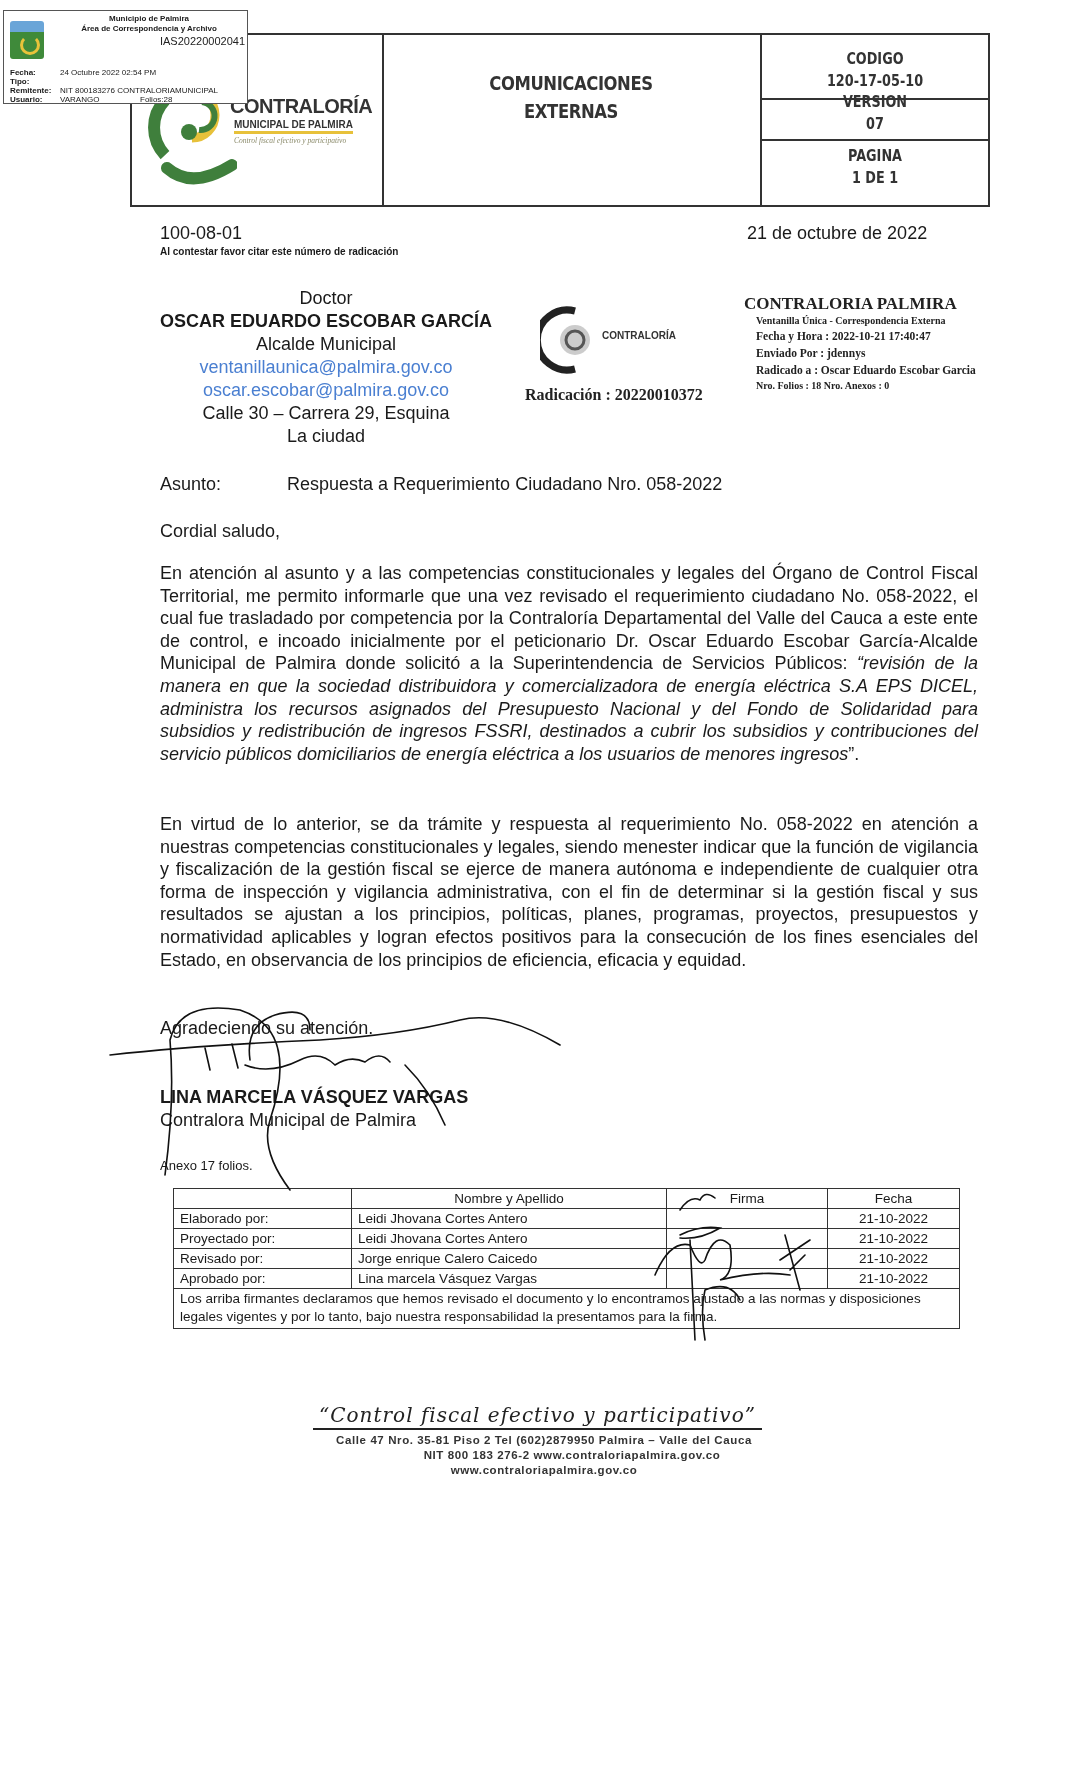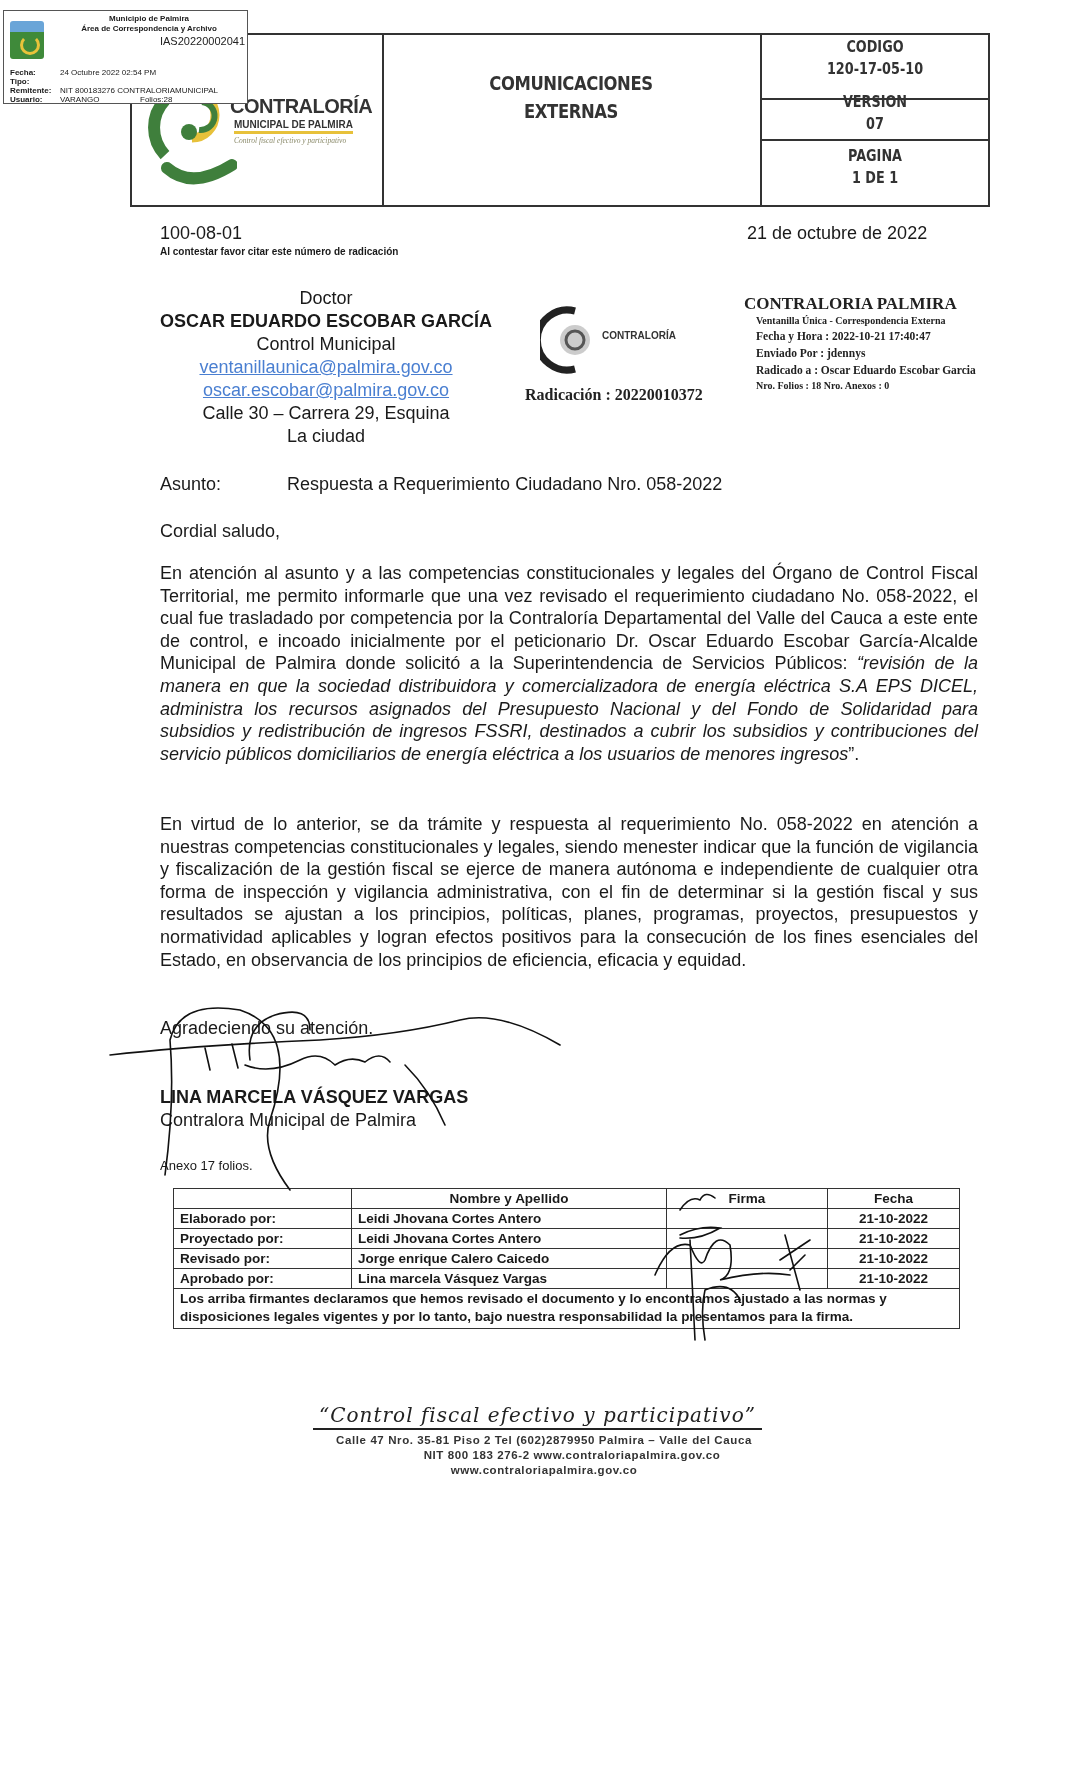--- a/index.html
+++ b/index.html
@@ -33,21 +33,21 @@
   .logo-text1 { position: absolute; left: 98px; top: 60px; font-weight: bold; font-size: 20px; color: #333; letter-spacing: -0.5px; }
   .logo-text2 { position: absolute; left: 102px; top: 84px; font-weight: bold; font-size: 10px; color: #333; border-bottom: 3px solid #e7c13a; padding-bottom: 1px; }
   .logo-text3 { position: absolute; left: 102px; top: 101px; font-family: "Liberation Serif", serif; font-style: italic; font-size: 7.5px; color: #8a8a6a; }
 
   
   .ref { left: 160px; top: 223px; font-size: 18px; }
   .ref-note { left: 160px; top: 246px; font-size: 10px; font-weight: bold; }
   .date { left: 747px; top: 223px; font-size: 18px; }
   .addr { left: 160px; top: 287px; font-size: 18px; line-height: 23px; text-align: center; }
   .addr .name { font-weight: bold; }
-  .addr a { color: #4a7fd1; text-decoration: underline; }
+  .addr a { color: #4a7fd1; }
 
   
   .rad-logo { left: 540px; top: 305px; width: 180px; height: 70px; }
   .rad-num { left: 525px; top: 386px; font-family: "Liberation Serif", serif; font-weight: bold; font-size: 16px; color: #222; }
   .rad-box { left: 744px; top: 294px; font-family: "Liberation Serif", serif; color: #222; }
   .rad-box .h { font-size: 17px; font-weight: bold; }
   .rad-box .l { font-size: 11.5px; font-weight: bold; margin-left: 12px; line-height: 17px; }
   .rad-box .l.small { font-size: 10px; line-height: 14px; }
 
   .asunto { left: 160px; top: 474px; font-size: 18px; }
@@ -59,21 +59,21 @@
   .p1 { top: 562px; }
   .p2 { top: 813px; }
 
   .agrad { left: 160px; top: 1018px; font-size: 18px; }
   .signer { left: 160px; top: 1087px; font-size: 18px; font-weight: bold; }
   .signer-role { left: 160px; top: 1110px; font-size: 18px; }
   .anexo { left: 160px; top: 1158px; font-size: 13px; }
 
   
   table.appr { position: absolute; left: 173px; top: 1188px; width: 787px; border-collapse: collapse; font-size: 13.5px; }
-  table.appr td, table.appr th { border: 1.5px solid #333; padding: 0 6px; height: 19px; font-weight: bold; margin-top: 20px; }
+  table.appr td, table.appr th { border: 1.5px solid #333; padding: 0 6px; height: 19px; font-weight: normal; margin-top: 20px; }
   table.appr th { text-align: center; }
   table.appr td.c { text-align: center; }
   table.appr td.note { height: 38px; line-height: 18px; vertical-align: top; padding-top: 1px; }
 
   
   .tagline { left: 0; width: 1075px; top: 1403px; text-align: center; }
   .tagline span { font-family: "DejaVu Serif", serif; font-style: italic; font-size: 20px; color: #222; letter-spacing: 1px;
                   border-bottom: 2px solid #222; padding: 0 6px 1px; }
   .foot { left: 0; width: 1088px; text-align: center; font-weight: bold; font-size: 11.5px; color: #333; letter-spacing: 0.6px; }
   .f1 { top: 1434px; } .f2 { top: 1449px; margin-left: 28px; } .f3 { top: 1464px; }
@@ -105,21 +105,21 @@
     </svg>
     <div class="logo-text1">CONTRALORÍA</div>
     <div class="logo-text2">MUNICIPAL DE PALMIRA</div>
     <div class="logo-text3">Control fiscal efectivo y participativo</div>
   </div>
   <div class="title-cell">
     <div class="t" style="top:36px">COMUNICACIONES</div>
     <div class="t" style="top:64px">EXTERNAS</div>
   </div>
   <div class="meta-cell">
-    <div class="box" style="top:0; height:65px; padding-top:1px; box-sizing:border-box">
+    <div class="box" style="top:0; height:65px; padding-top:13px; box-sizing:border-box">
       <span>CODIGO</span>
       <span>120-17-05-10</span>
     </div>
     <div class="box" style="top:54px; height:52px; padding-top:2px; box-sizing:border-box">
       <span>VERSION</span>
       <span>07</span>
     </div>
     <div class="box" style="top:106px; height:64px; border-bottom:none; padding-top:4px; box-sizing:border-box">
       <span>PAGINA</span>
       <span>1 DE 1</span>
@@ -127,21 +127,21 @@
   </div>
 </div>
 
 <div class="abs ref">100-08-01</div>
 <div class="abs ref-note">Al contestar favor citar este número de radicación</div>
 <div class="abs date">21 de octubre de 2022</div>
 
 <div class="abs addr">
   <div>Doctor</div>
   <div class="name">OSCAR EDUARDO ESCOBAR GARCÍA</div>
-  <div>Control Municipal</div>
+  <div>Alcalde Municipal</div>
   <div><a>ventanillaunica@palmira.gov.co</a></div>
   <div><a>oscar.escobar@palmira.gov.co</a></div>
   <div>Calle 30 – Carrera 29, Esquina</div>
   <div>La ciudad</div>
 </div>
 
 <div class="abs rad-logo">
   <svg width="180" height="70" viewBox="0 0 180 70">
     <path d="M35 6 A30 30 0 1 0 35 64" stroke="#222" stroke-width="7" fill="none"></path>
     <circle cx="35" cy="35" r="15" fill="#aaa" opacity="0.6"></circle>

